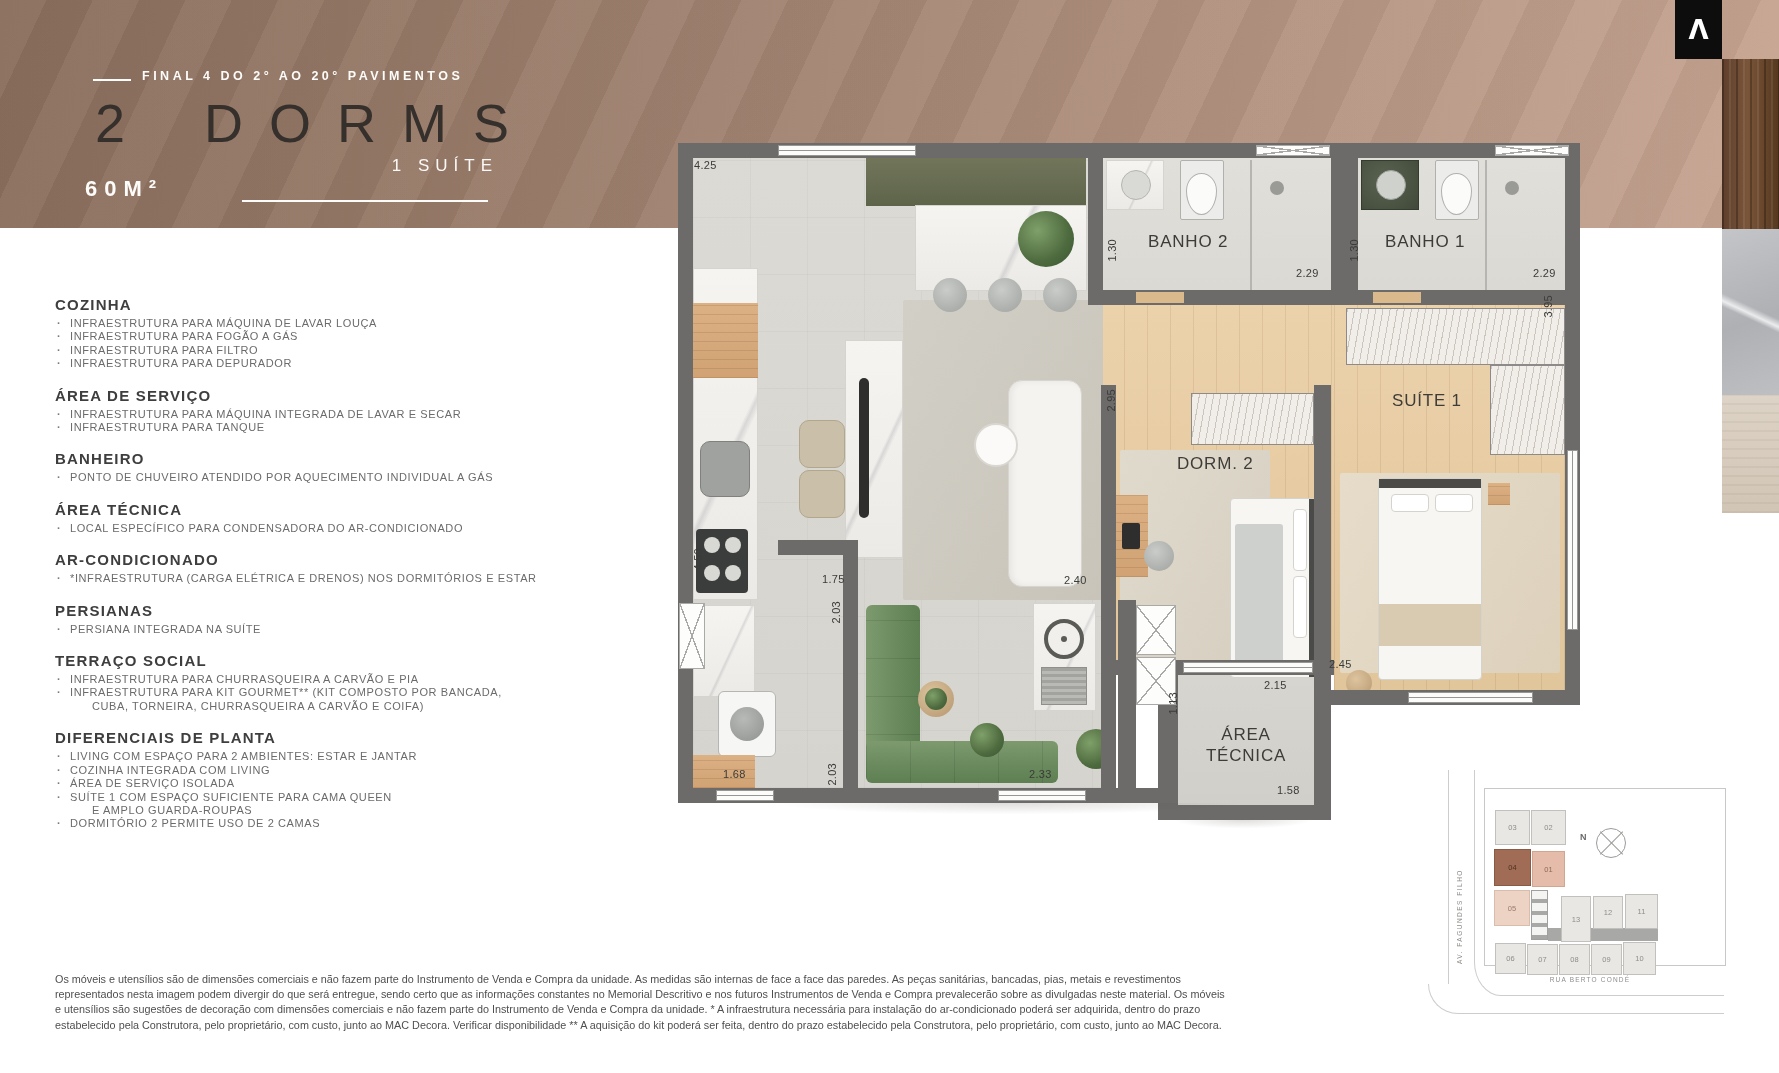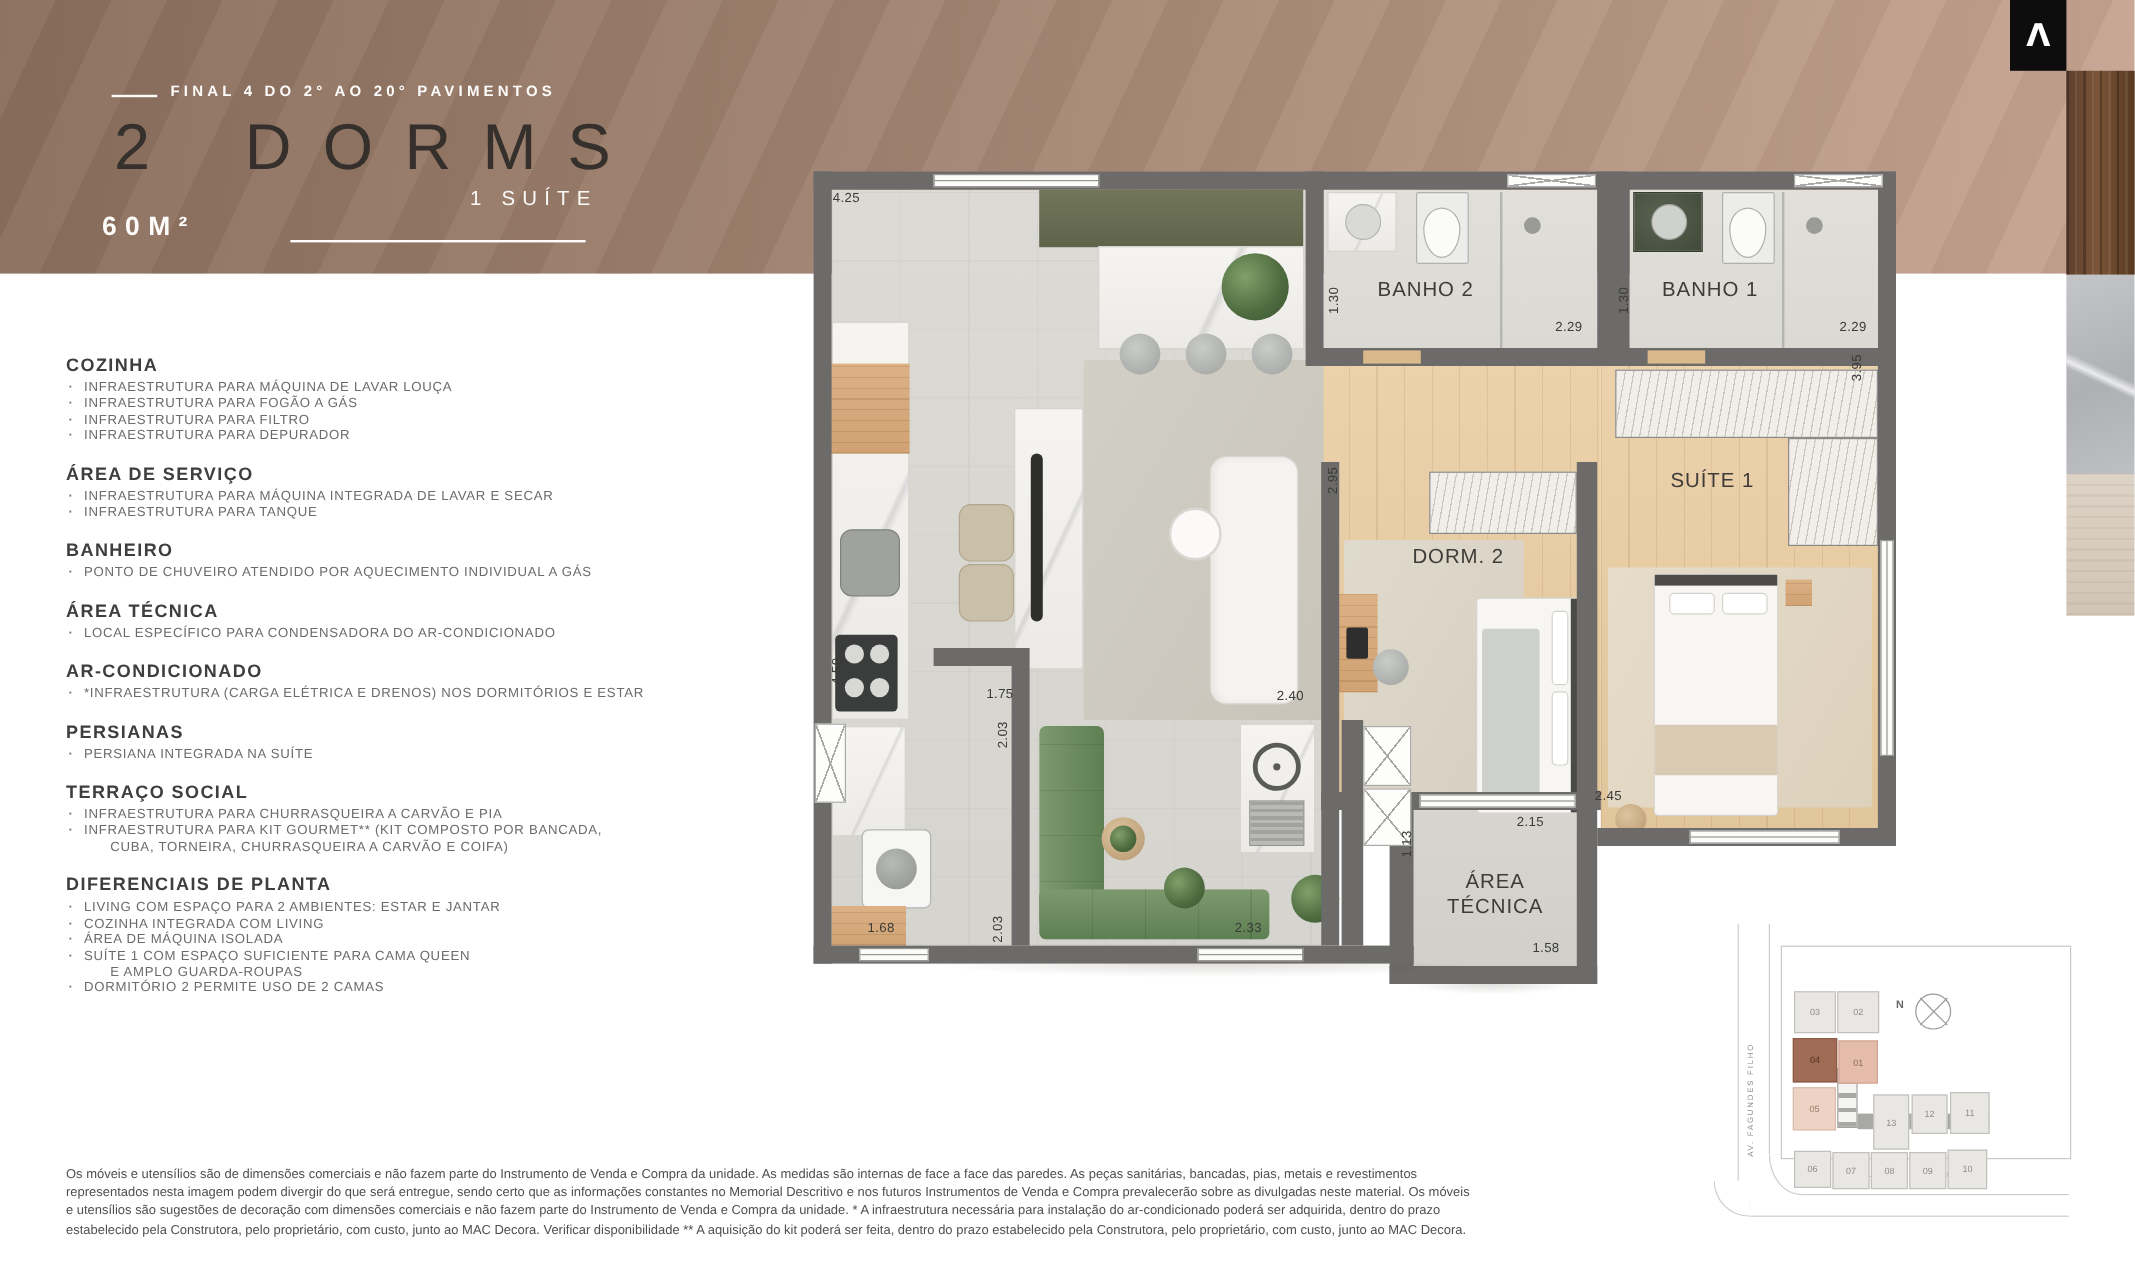--- a/index.html
+++ b/index.html
@@ -230,21 +230,21 @@
         <div class="spec-row">
           <span class="spec-dot">·</span>
           <span class="spec-t">LIVING COM ESPAÇO PARA 2 AMBIENTES: ESTAR E JANTAR</span>
         </div>
         <div class="spec-row">
           <span class="spec-dot">·</span>
           <span class="spec-t">COZINHA INTEGRADA COM LIVING</span>
         </div>
         <div class="spec-row">
           <span class="spec-dot">·</span>
-          <span class="spec-t">ÁREA DE MÁQUINA ISOLADA</span>
+          <span class="spec-t">ÁREA DE SERVIÇO ISOLADA</span>
         </div>
         <div class="spec-row">
           <span class="spec-dot">·</span>
           <span class="spec-t">SUÍTE 1 COM ESPAÇO SUFICIENTE PARA CAMA QUEEN
       E AMPLO GUARDA-ROUPAS</span>
         </div>
         <div class="spec-row">
           <span class="spec-dot">·</span>
           <span class="spec-t">DORMITÓRIO 2 PERMITE USO DE 2 CAMAS</span>
         </div>
@@ -412,21 +412,21 @@
     <div class="a curve" style="left:8px;top:214px;width:30px;height:30px;"></div>
     <div class="a road" style="left:81px;top:225px;width:223px;height:1px;"></div>
     <div class="a road" style="left:38px;top:243px;width:266px;height:1px;"></div>
     <div class="a lot" style="left:64px;top:18px;width:240px;height:176px;"></div>
     <div class="a" style="left:111px;top:120px;width:17px;height:50px;background:repeating-linear-gradient(180deg,#f4f4f2 0 8px,#a8a8a6 8px 12px);border:1px solid #a0a09e;box-sizing:border-box;"></div>
     <div class="a" style="left:128px;top:158px;width:110px;height:13px;background:#a8a8a6;"></div>
     <div class="compass" style="left:176px;top:58px;"></div>
     <div class="compass-n" style="left:160px;top:62px;">N</div>
     <div class="street-v" style="left:36px;top:64px;height:130px;">AV. FAGUNDES FILHO</div>
     <div class="street-h" style="left:100px;top:206px;width:140px;">RUA BERTO CONDÉ</div>
-    <div class="a" id="sitemap-units" style="left:0;top:16px;width:330px;height:270px;">
+    <div class="a" id="sitemap-units" style="left:0;top:0;width:330px;height:270px;">
         <div class="unit u-plain" style="left: 75px; top: 40px; width: 35px; height: 35px;">03</div>
         <div class="unit u-plain" style="left: 111px; top: 40px; width: 35px; height: 35px;">02</div>
         <div class="unit u-highlight" style="left: 74px; top: 79px; width: 37px; height: 37px;">04</div>
         <div class="unit u-pink" style="left: 112px; top: 81px; width: 33px; height: 36px;">01</div>
         <div class="unit u-pink-light" style="left: 74px; top: 120px; width: 36px; height: 36px;">05</div>
         <div class="unit u-plain" style="left: 141px; top: 126px; width: 30px; height: 46px;">13</div>
         <div class="unit u-plain" style="left: 173px; top: 126px; width: 30px; height: 33px;">12</div>
         <div class="unit u-plain" style="left: 205px; top: 124px; width: 33px; height: 35px;">11</div>
         <div class="unit u-plain" style="left: 75px; top: 173px; width: 31px; height: 31px;">06</div>
         <div class="unit u-plain" style="left: 107px; top: 174px; width: 31px; height: 31px;">07</div>

